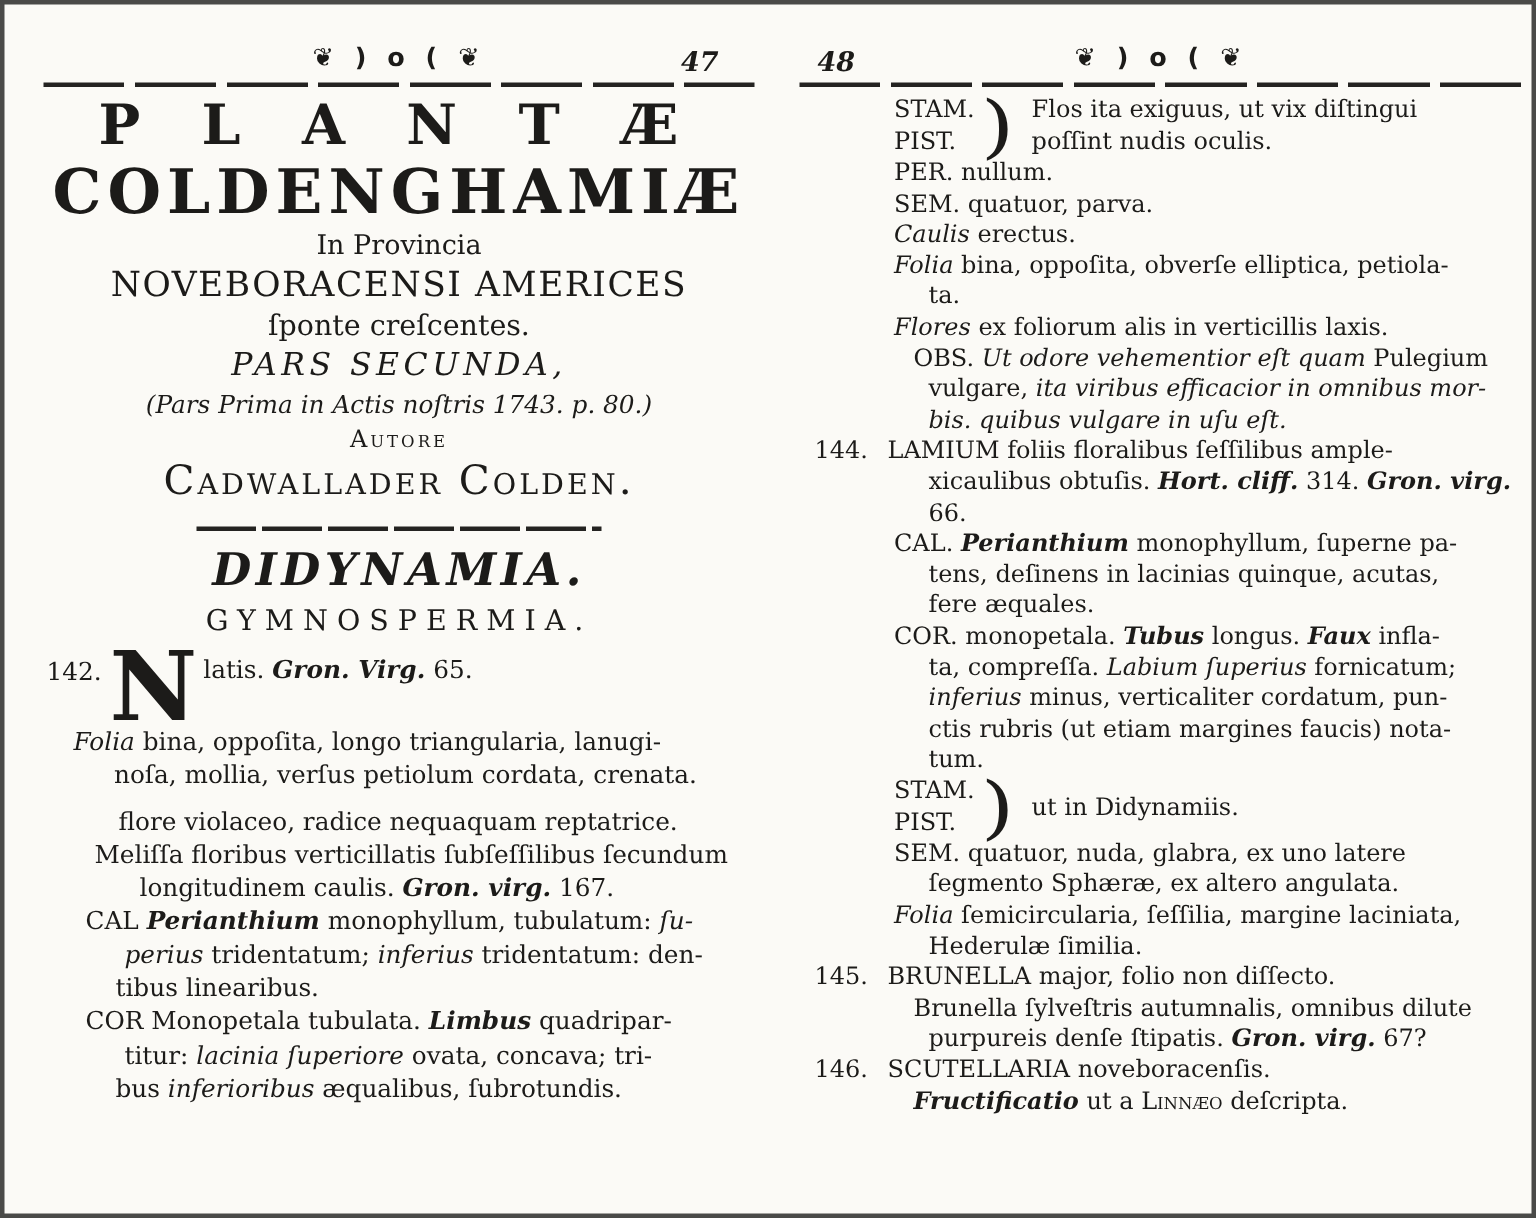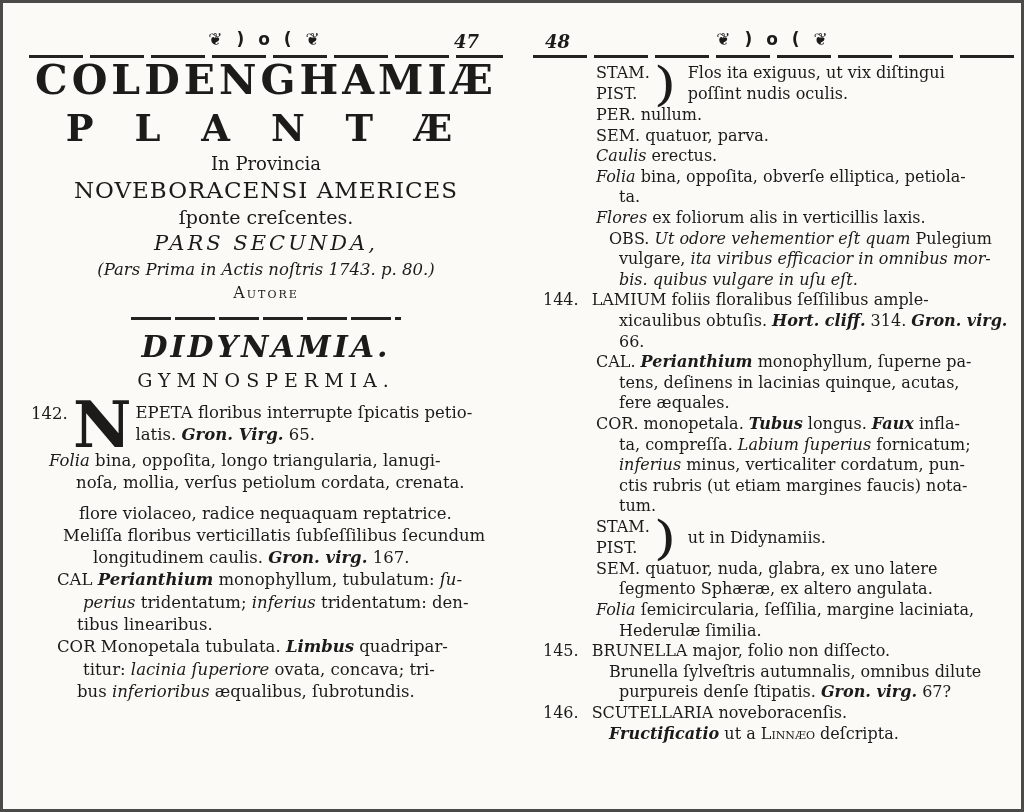--- a/index.html
+++ b/index.html
@@ -70,39 +70,39 @@
 
 <div id="scan">
 
   <div class="col" id="left-col">
     <div class="pg-header">
       <span class="ornament">❦  ) o (  ❦</span>
       <span class="pagenum">47</span>
     </div>
     <div class="rule"></div>
 
+    <div class="tc title1">P L A N T Æ</div>
     <div class="tc title2">COLDENGHAMIÆ</div>
-    <div class="tc title1">P L A N T Æ</div>
     <div class="tc provincia">In Provincia</div>
     <div class="tc region">NOVEBORACENSI AMERICES</div>
     <div class="tc sponte">ſponte creſcentes.</div>
     <div class="tc pars">PARS SECUNDA,</div>
     <div class="tc parsnote">(Pars Prima in Actis noſtris 1743. p. 80.)</div>
     <div class="tc autore">Autore</div>
+    <div class="tc author">Cadwallader Colden.</div>
 
     <div class="divider"></div>
 
     <div class="tc section">DIDYNAMIA.</div>
     <div class="tc subsection">GYMNOSPERMIA.</div>
 
     <div class="e142-row">
       <div class="e142-num">142.</div>
       <div class="dropcap">N</div>
       <div class="e142-lines">
-        <div class="bline"><span>EPETA floribus interrupte ſpicatis petio-</span></div>
         <div class="bline"><span>latis. </span><span class="seg-bi">Gron. Virg.</span><span> 65.</span></div>
       </div>
     </div>
     <div class="bline ml20"><span class="seg-i">Folia</span><span> bina, oppoſita, longo triangularia, lanugi-</span></div>
     <div class="bline ml47"><span>noſa, mollia, verſus petiolum cordata, crenata.</span></div>
 
     <div class="mt8">
       <div class="bline ml50"><span>flore violaceo, radice nequaquam reptatrice.</span></div>
       <div class="bline ml34"><span>Meliſſa floribus verticillatis ſubſeſſilibus ſecundum</span></div>
       <div class="bline ml64"><span>longitudinem caulis. </span><span class="seg-bi">Gron. virg.</span><span> 167.</span></div>

